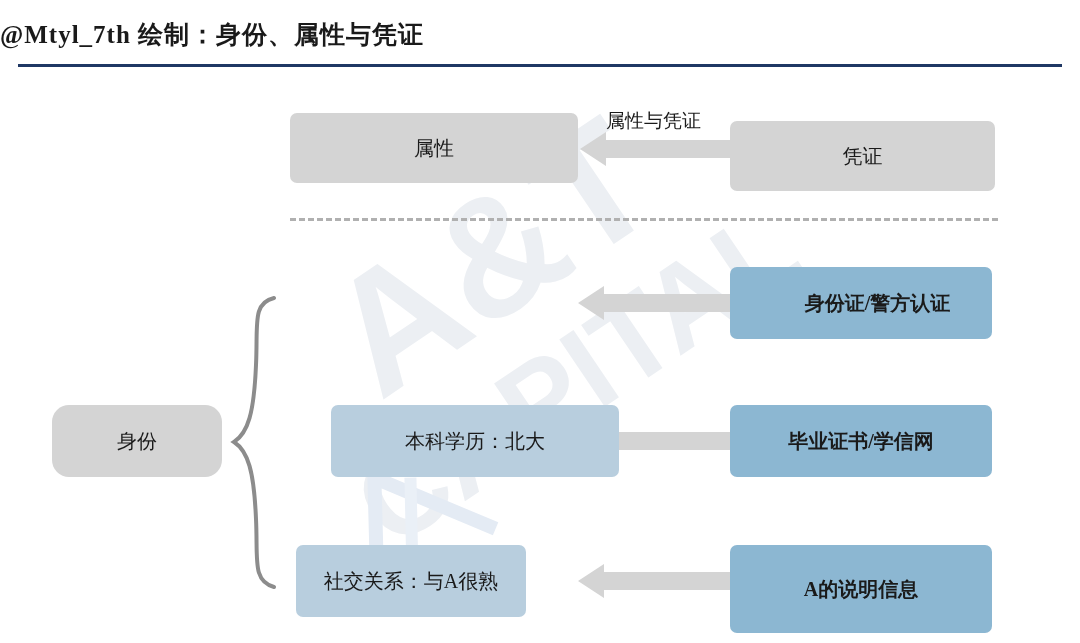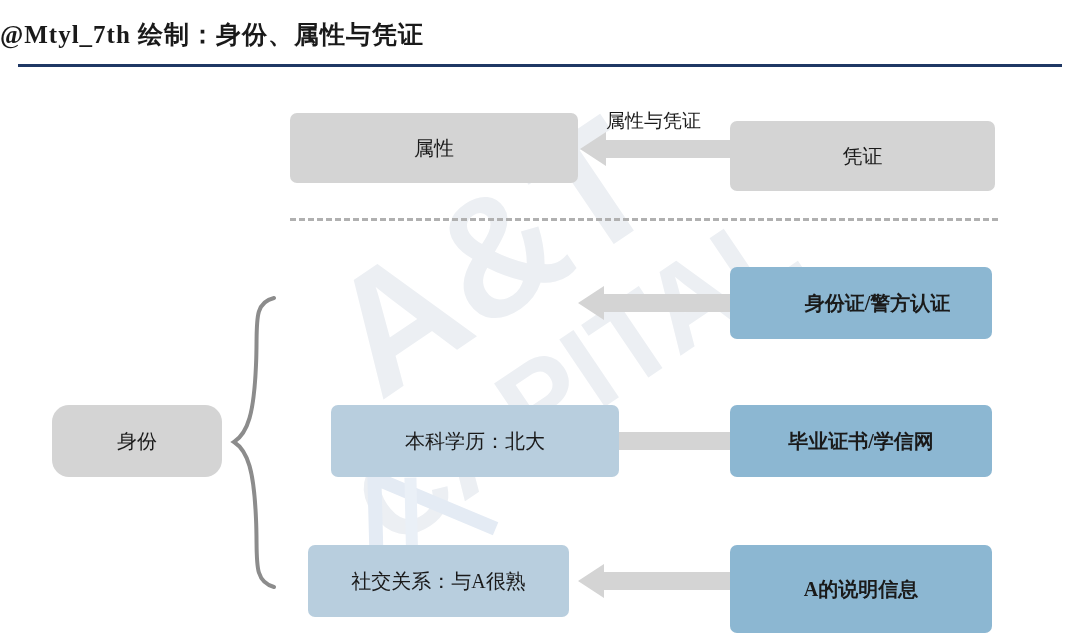--- a/index.html
+++ b/index.html
@@ -139,19 +139,19 @@
     <polygon points="0,17 26,0 26,8 154,8 154,26 26,26 26,34" fill="#d4d4d4"></polygon>
   </svg>
   <div class="box blue" style="left:730px; top:267px; width:262px; height:72px;padding-left:41px;">身份证/警方认证</div>
 
   <div class="box light" style="left:290px; top:405px; width:288px; height:72px;margin-left:41px;">本科学历：北大</div>
   <svg class="arrow" style="left:578px; top:424px;" width="154" height="34" viewBox="0 0 154 34" xmlns="http://www.w3.org/2000/svg">
     <polygon points="0,17 26,0 26,8 154,8 154,26 26,26 26,34" fill="#d4d4d4"></polygon>
   </svg>
   <div class="box blue" style="left:730px; top:405px; width:262px; height:72px;">毕业证书/学信网</div>
 
-  <div class="box light" style="left:308px; top:545px; width:261px; height:72px;">社交关系：与A很熟</div>
+  <div class="box light" style="left:296px; top:545px; width:230px; height:72px;">社交关系：与A很熟</div>
   <svg class="arrow" style="left:578px; top:564px;" width="154" height="34" viewBox="0 0 154 34" xmlns="http://www.w3.org/2000/svg">
     <polygon points="0,17 26,0 26,8 154,8 154,26 26,26 26,34" fill="#d4d4d4"></polygon>
   </svg>
   <div class="box blue" style="left:730px; top:545px; width:262px; height:88px;">A的说明信息</div>
 
 </div>
 
 </body></html>

